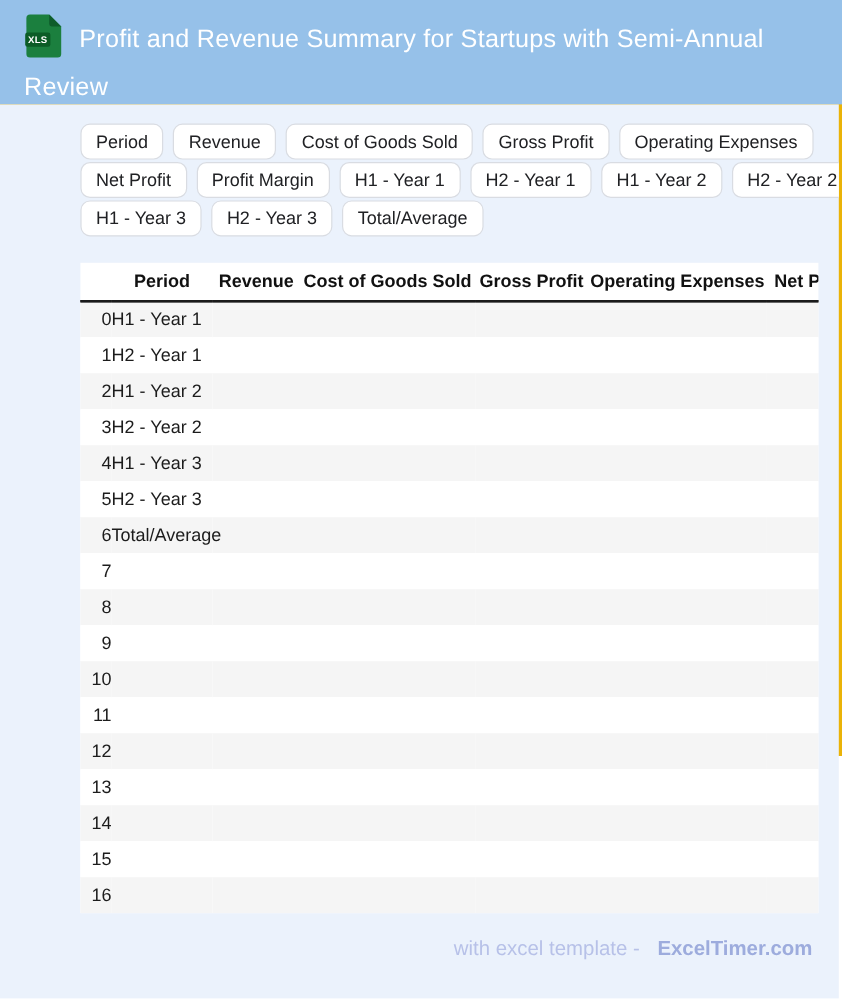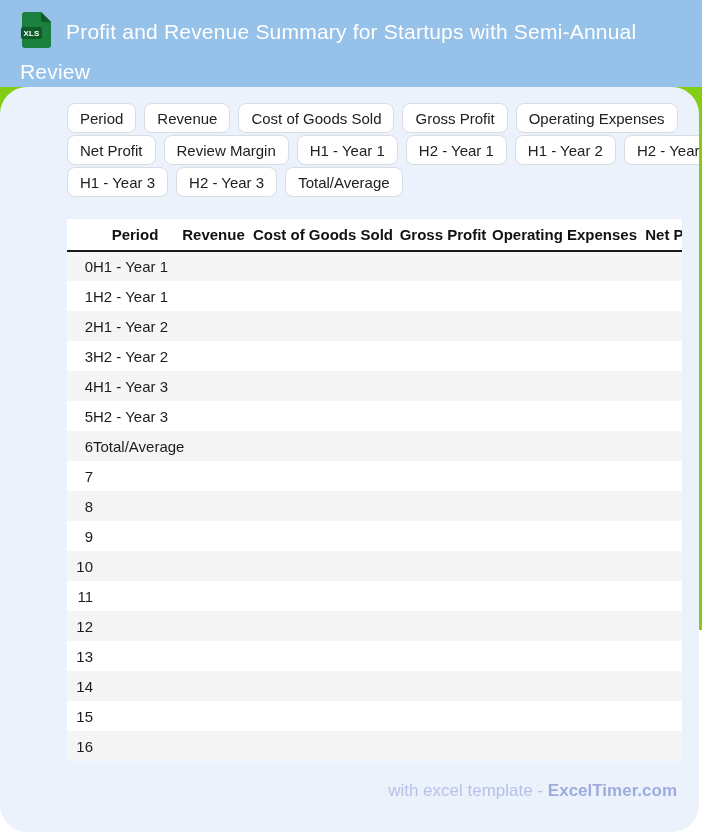--- a/index.html
+++ b/index.html
@@ -3,21 +3,21 @@
 <meta charset="utf-8">
 <style>
   * { box-sizing: border-box; }
   html,body { margin:0; padding:0; }
   body {
     width:702px; height:835px;
     background:#ffffff;
     font-family:"Liberation Sans", sans-serif;
     overflow:hidden;
   }
-  .canvas { width:702px; height:630px; background:#84cc16; position:relative; }
+  .canvas { width:702px; height:630px; background:#eab308; position:relative; }
 
   
   .appbar {
     width:702px; height:87px;
     background:#96c1e9;
     color:#ffffff;
     padding:11px 24px 0 20px;
     font-size:21px;
     line-height:30px;
     font-weight:400;
@@ -27,21 +27,20 @@
     display:inline-block;
     vertical-align:-10px;
     margin-right:14px;
   }
 
   
   .page-body {
     width:699px; height:745px;
     background:#ebf2fc;
     overflow:hidden;
-    border-radius:27px;
   }
 
   
   .chips { margin:16px 0 0 67px; }
   .chip-row { display:flex; gap:8px; margin-bottom:2px; }
   .chip {
     display:inline-flex; align-items:center;
     height:30px;
     padding:0 12px;
     background:#ffffff;
@@ -88,21 +87,21 @@
   tbody tr:nth-child(even) { background:#ffffff; }
 
   
   .footer {
     margin-top:20px;
     text-align:right;
     padding-right:22px;
     font-size:17px;
   }
   .footer .plain { color:#b7c1e8; }
-  .footer .brand { color:#9dacdd; font-weight:bold; cursor:pointer; }
+  .footer .brand { color:#9dacdd; font-weight:bold; margin-left:10px; cursor:pointer; }
 </style>
 </head>
 <body>
 
 <div class="canvas">
 
   <div class="appbar">
     <span class="xls-icon"><svg width="32" height="38" viewBox="0 0 32 38" xmlns="http://www.w3.org/2000/svg">
       <path d="M5 1 h16 l10 10 v23 a3 3 0 0 1 -3 3 H5 a3 3 0 0 1 -3 -3 V4 a3 3 0 0 1 3 -3 z" fill="#1b7f3e"></path>
       <path d="M21 1 l10 10 h-8 a2 2 0 0 1 -2 -2 z" fill="#0e5c2b"></path>
@@ -116,21 +115,21 @@
     <div class="chips">
       <div class="chip-row">
         <span class="chip">Period</span>
         <span class="chip">Revenue</span>
         <span class="chip">Cost of Goods Sold</span>
         <span class="chip">Gross Profit</span>
         <span class="chip">Operating Expenses</span>
       </div>
       <div class="chip-row">
         <span class="chip">Net Profit</span>
-        <span class="chip">Review Margin</span>
+        <span class="chip">Profit Margin</span>
         <span class="chip">H1 - Year 1</span>
         <span class="chip">H2 - Year 1</span>
         <span class="chip">H1 - Year 2</span>
         <span class="chip">H2 - Year 2</span>
       </div>
       <div class="chip-row">
         <span class="chip">H1 - Year 3</span>
         <span class="chip">H2 - Year 3</span>
         <span class="chip">Total/Average</span>
       </div>

